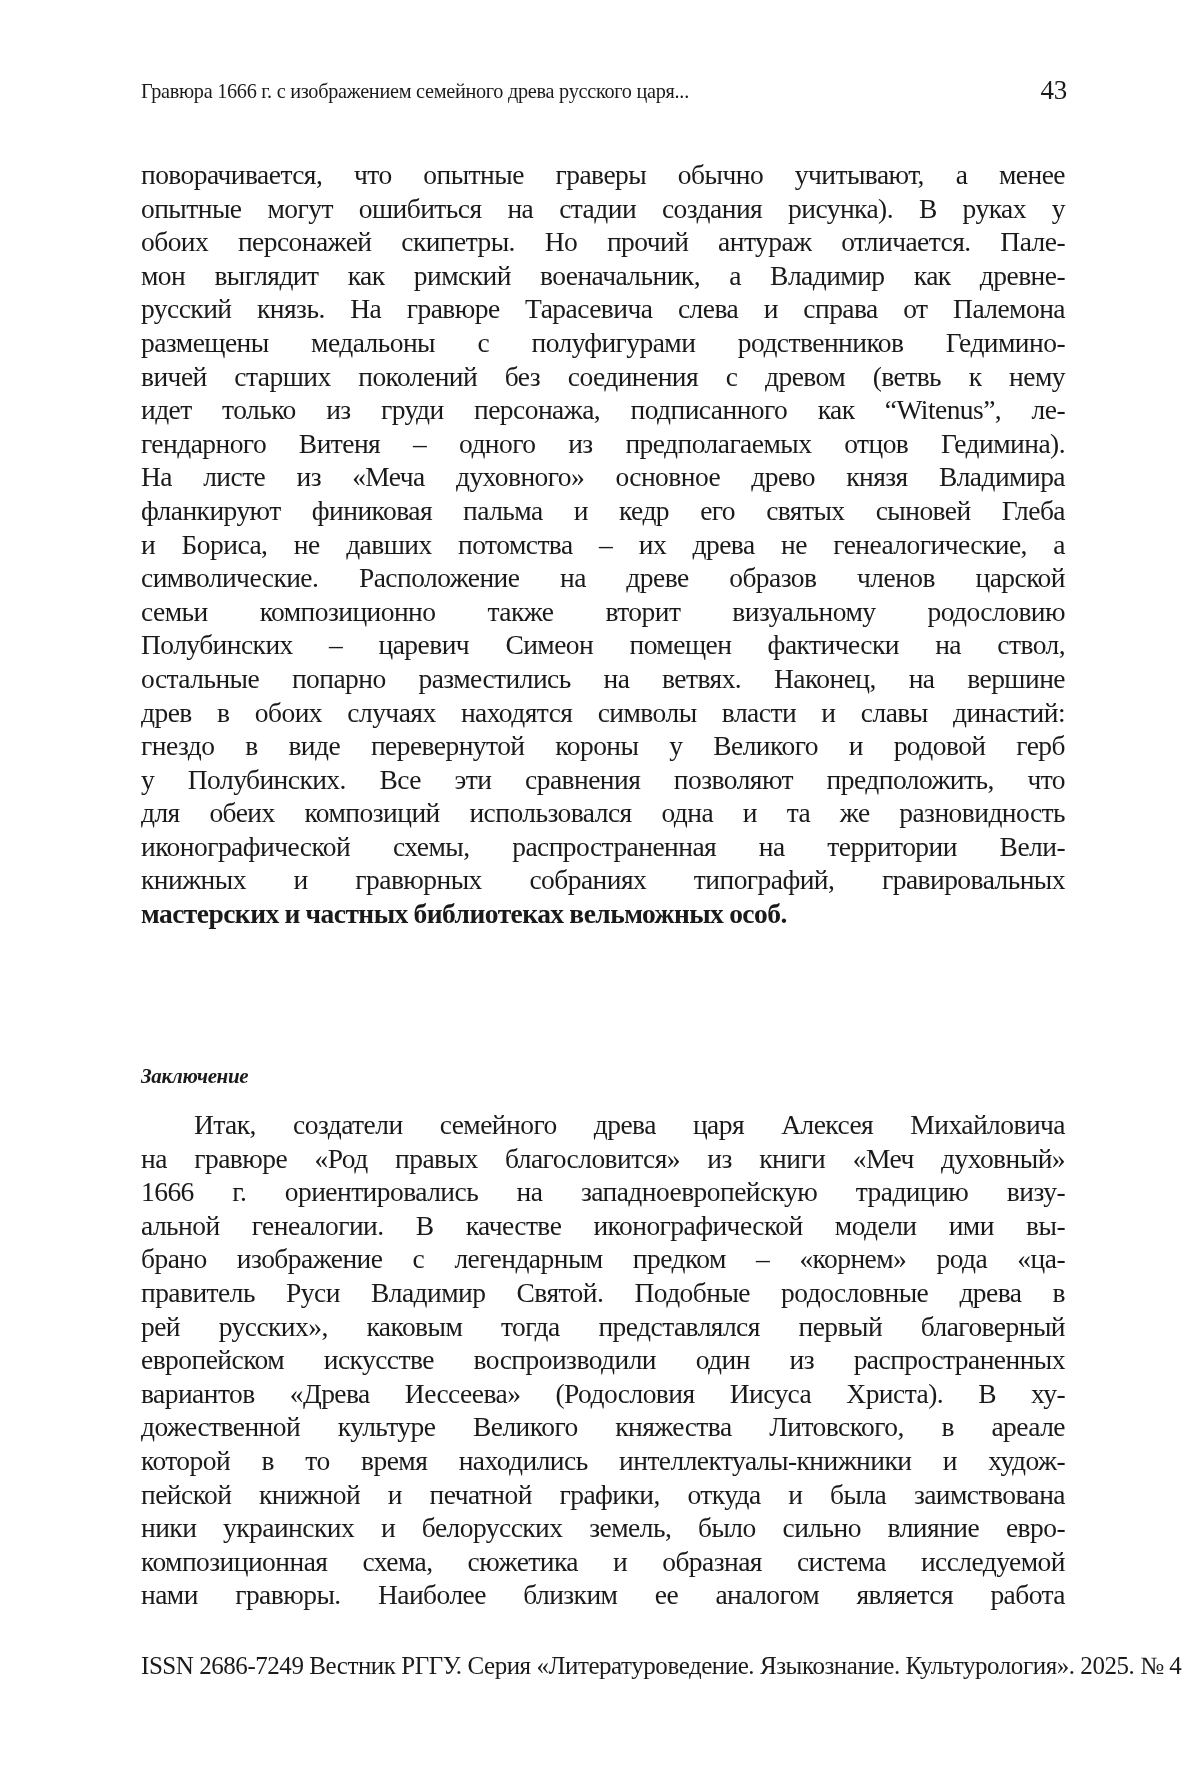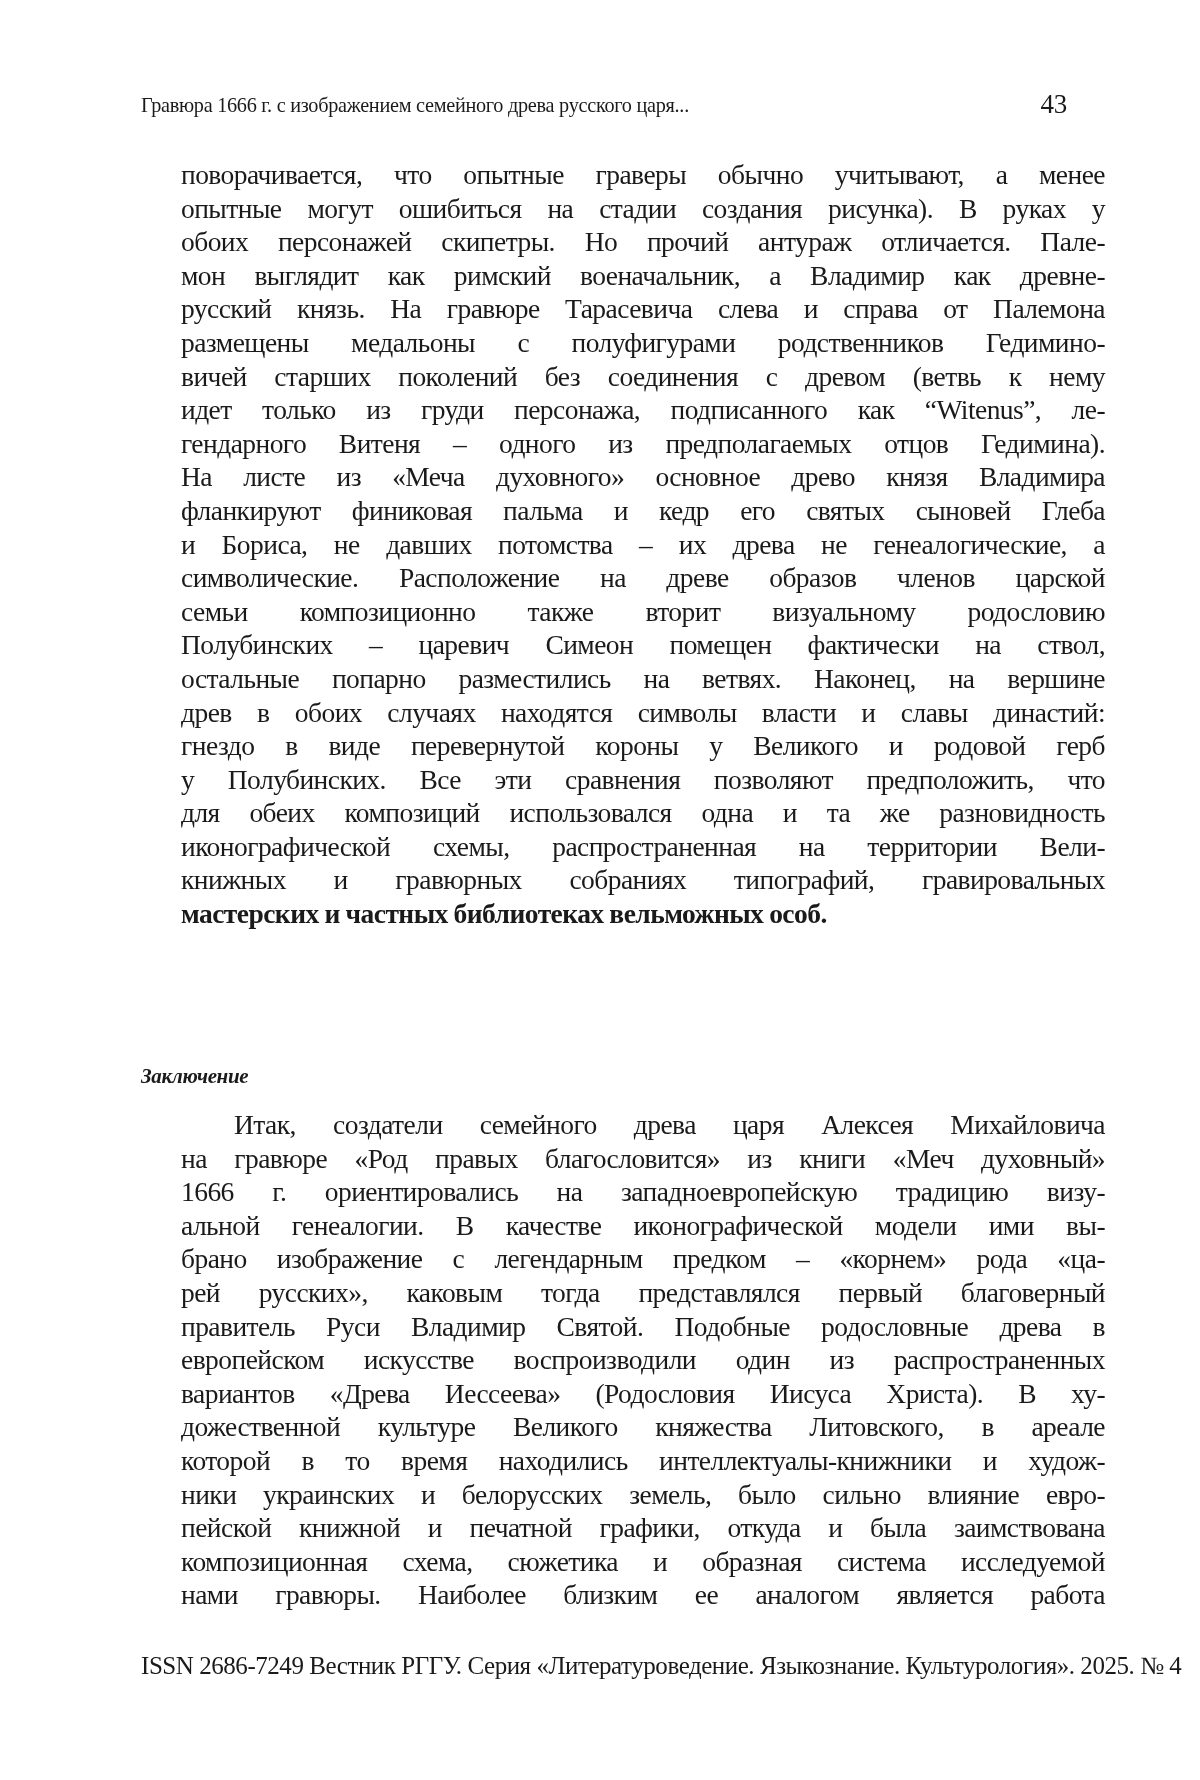--- a/index.html
+++ b/index.html
@@ -16,21 +16,21 @@
       font-family: "Liberation Serif", "DejaVu Serif", serif;
     }
     .page {
       position: absolute;
       left: 141px;
       top: 0;
       width: 924px;
     }
     .running-head {
       position: absolute;
-      top: 88px;
+      top: 74px;
       left: 0;
       width: 924px;
       height: 34px;
       font-size: 22px;
       line-height: 34px;
       letter-spacing: -0.3px;
       transform-origin: left center;
     }
     .running-head .title {
       position: absolute;
@@ -44,21 +44,20 @@
       position: absolute;
       right: -2px;
       top: -2px;
       font-size: 27px;
       line-height: 36px;
     }
     .body-block {
       position: absolute;
       left: 0;
       width: 924px;
-      margin-left: 40px;
     }
     .line {
       display: block;
       height: 33.6px;
       font-size: 27.5px;
       line-height: 33.6px;
       white-space: nowrap;
       text-align: justify;
       text-align-last: justify;
       letter-spacing: -0.55px;
@@ -132,27 +131,27 @@
   </div>
 
   <h2 class="section-heading">Заключение</h2>
 
   <div class="body-block block-2">
     <span class="line indent">Итак, создатели семейного древа царя Алексея Михайловича</span>
     <span class="line">на гравюре «Род правых благословится» из книги «Меч духовный»</span>
     <span class="line">1666 г. ориентировались на западноевропейскую традицию визу-</span>
     <span class="line">альной генеалогии. В качестве иконографической модели ими вы-</span>
     <span class="line">брано изображение с легендарным предком – «корнем» рода «ца-</span>
+    <span class="line">правитель Руси Владимир Святой. Подобные родословные древа в</span>
     <span class="line">рей русских», каковым тогда представлялся первый благоверный</span>
-    <span class="line">правитель Руси Владимир Святой. Подобные родословные древа в</span>
     <span class="line">европейском искусстве воспроизводили один из распространенных</span>
     <span class="line">вариантов «Древа Иессеева» (Родословия Иисуса Христа). В ху-</span>
     <span class="line">дожественной культуре Великого княжества Литовского, в ареале</span>
     <span class="line">которой в то время находились интеллектуалы-книжники и худож-</span>
+    <span class="line">пейской книжной и печатной графики, откуда и была заимствована</span>
     <span class="line">ники украинских и белорусских земель, было сильно влияние евро-</span>
-    <span class="line">пейской книжной и печатной графики, откуда и была заимствована</span>
     <span class="line">композиционная схема, сюжетика и образная система исследуемой</span>
     <span class="line">нами гравюры. Наиболее близким ее аналогом является работа</span>
   </div>
 
   <footer class="footer">ISSN 2686-7249  Вестник РГГУ. Серия «Литературоведение. Языкознание. Культурология». 2025. № 4</footer>
 
 </div>
 
 </body></html>

